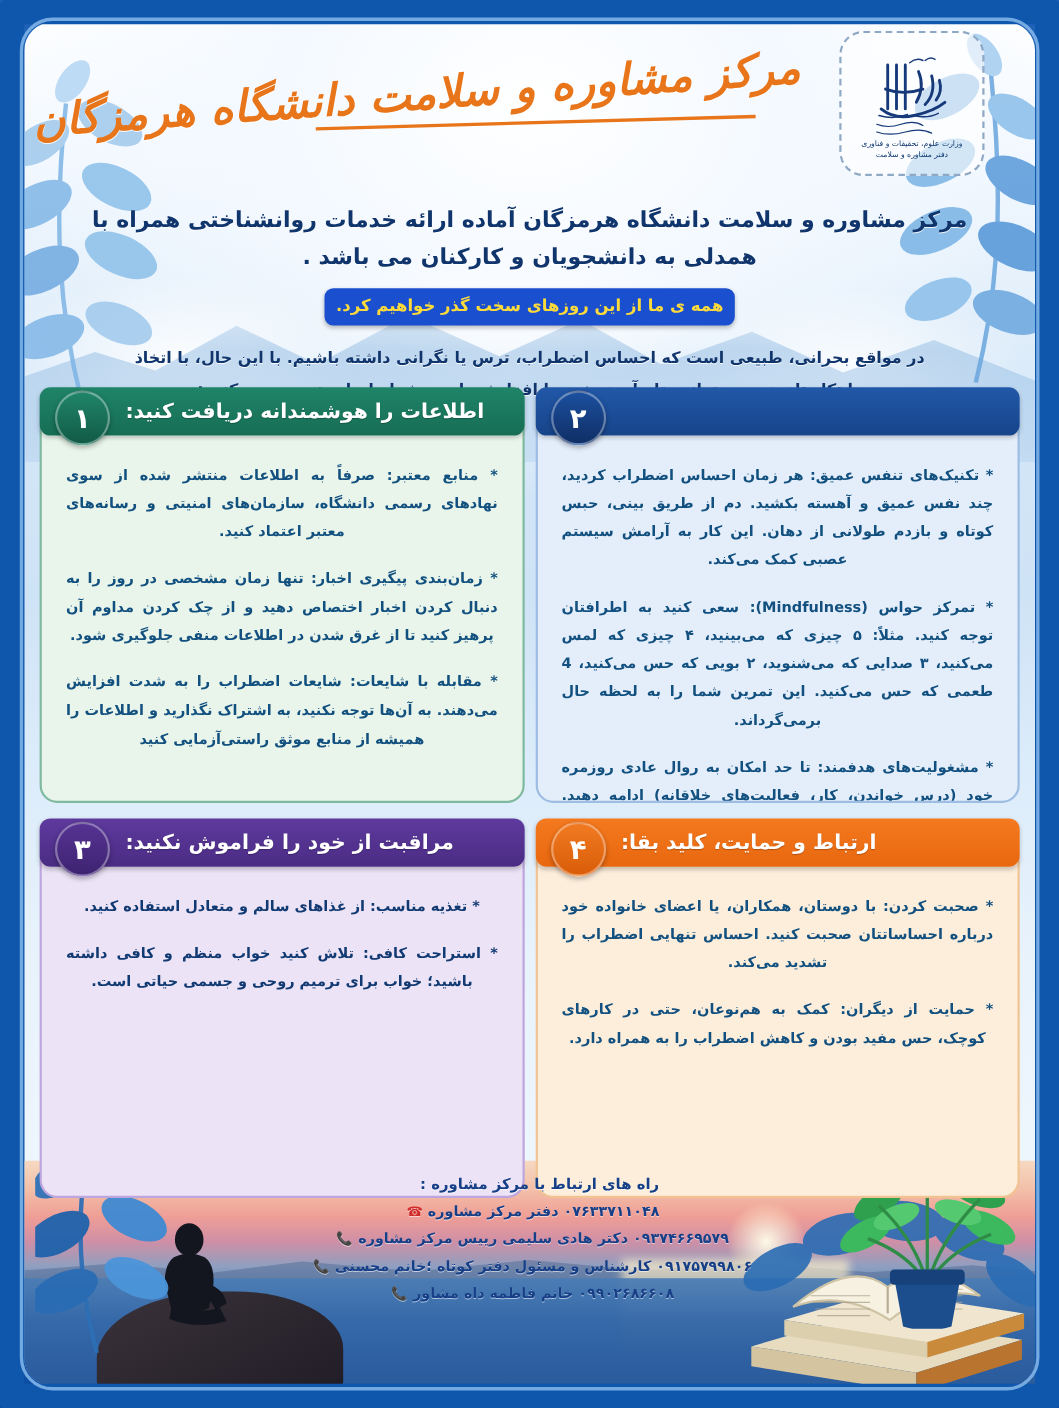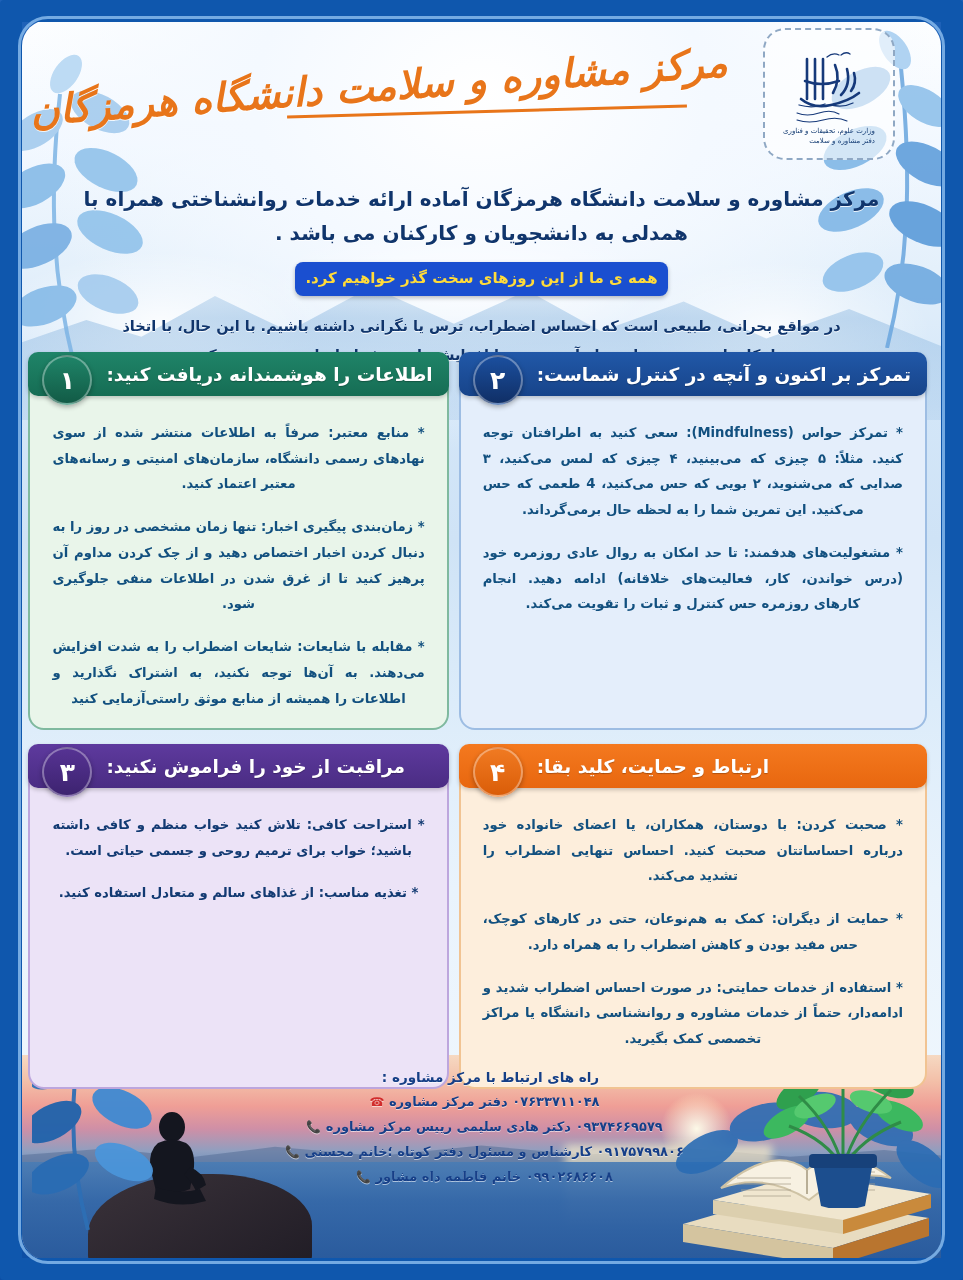--- a/index.html
+++ b/index.html
@@ -101,21 +101,21 @@
   .logo-right { right: 28px; }
 
   .logo-mark-book { width: 78px; height: 66px; }
   .logo-cap {
     font-size: 8.5px; font-weight: 700; color: #0a4ea0;
     line-height: 1.35; text-align: center; margin-top: 3px;
   }
   .logo-cap .cap2 { color: #10305f; font-size: 8px; }
 
   .logo-org-svg { width: 96px; height: 82px; }
-  .logo-org-cap { font-size: 7px; color: #123a72; text-align:right; line-height:1.4; margin-top:2px;}
+  .logo-org-cap { font-size: 7px; color: #123a72; text-align:center; line-height:1.4; margin-top:2px;}
 
   .title-wrap {
     position: absolute; left: 205px; right: 195px; top: 30px;
     text-align: center;
   }
   .main-title {
     font-family: "DejaVu Serif", "Liberation Serif", serif;
     font-size: 40px;
     font-weight: 700;
     font-style: italic;
@@ -393,57 +393,56 @@
   <div class="intro">
     <div class="intro-line">مرکز مشاوره و سلامت دانشگاه هرمزگان آماده ارائه خدمات روانشناختی  همراه با همدلی به دانشجویان و کارکنان می باشد .</div>
     <div class="highlight-bar">همه ی ما از این روزهای سخت گذر خواهیم کرد.</div>
     <div class="intro-para">در مواقع بحرانی، طبیعی است که احساس اضطراب، ترس یا نگرانی داشته باشیم. با این حال، با اتخاذ راهکارهای زیر می‌توانیم تاب‌آوری خود را افزایش داده و شرایط را بهتر مدیریت کنیم:</div>
   </div>
 
   <div class="cards">
 
     <div class="card c2">
       <div class="card-body">
+        <p>* تکنیک‌های تنفس عمیق: هر زمان احساس اضطراب کردید، چند نفس عمیق و آهسته بکشید. دم از طریق بینی، حبس کوتاه و بازدم طولانی از دهان. این کار به آرامش سیستم عصبی کمک می‌کند.</p>
         <p>* تمرکز حواس (Mindfulness): سعی کنید به اطرافتان توجه کنید. مثلاً: ۵ چیزی که می‌بینید، ۴ چیزی که لمس می‌کنید، ۳ صدایی که می‌شنوید، ۲ بویی که حس می‌کنید، 4 طعمی که حس می‌کنید. این تمرین شما را به لحظه حال برمی‌گرداند.</p>
         <p>* مشغولیت‌های هدفمند: تا حد امکان به روال عادی روزمره خود (درس خواندن، کار، فعالیت‌های خلاقانه) ادامه دهید. انجام کارهای روزمره حس کنترل و ثبات را تقویت می‌کند.</p>
       </div>
       <div class="card-head">
-        <span class="head-text">تمرکز بر اکنون و آنچه در کنترل شماست:</span>
         <span class="badge">۲</span>
       </div>
     </div>
 
     <div class="card c1">
       <div class="card-body">
         <p>* منابع معتبر: صرفاً به اطلاعات منتشر شده از سوی نهادهای رسمی دانشگاه، سازمان‌های امنیتی و رسانه‌های معتبر اعتماد کنید.</p>
         <p>* زمان‌بندی پیگیری اخبار: تنها زمان مشخصی در روز را به دنبال کردن اخبار اختصاص دهید و از چک کردن مداوم آن پرهیز کنید تا از غرق شدن در اطلاعات منفی جلوگیری شود.</p>
         <p>* مقابله با شایعات: شایعات اضطراب را به شدت افزایش می‌دهند. به آن‌ها توجه نکنید، به اشتراک نگذارید و اطلاعات را همیشه از منابع موثق راستی‌آزمایی کنید</p>
       </div>
       <div class="card-head">
         <span class="head-text">اطلاعات را هوشمندانه دریافت کنید:</span>
         <span class="badge">۱</span>
       </div>
     </div>
 
     <div class="card c4">
       <div class="card-body">
         <p>* صحبت کردن: با دوستان، همکاران، یا اعضای خانواده خود درباره احساساتتان صحبت کنید. احساس تنهایی اضطراب را تشدید می‌کند.</p>
         <p>* حمایت از دیگران: کمک به هم‌نوعان، حتی در کارهای کوچک، حس مفید بودن و کاهش اضطراب را به همراه دارد.</p>
-        <p>* استفاده از خدمات حمایتی: در صورت احساس اضطراب شدید و ادامه‌دار، حتماً از خدمات مشاوره و روانشناسی دانشگاه یا مراکز تخصصی کمک بگیرید.</p>
       </div>
       <div class="card-head">
         <span class="head-text">ارتباط و حمایت، کلید بقا:</span>
         <span class="badge">۴</span>
       </div>
     </div>
 
     <div class="card c3">
       <div class="card-body">
+        <p>* تغذیه مناسب: از غذاهای سالم و متعادل استفاده کنید.</p>
         <p>* استراحت کافی: تلاش کنید خواب منظم و کافی داشته باشید؛ خواب برای ترمیم روحی و جسمی حیاتی است.</p>
-        <p>* تغذیه مناسب: از غذاهای سالم و متعادل استفاده کنید.</p>
       </div>
       <div class="card-head">
         <span class="head-text">مراقبت از خود را فراموش نکنید:</span>
         <span class="badge">۳</span>
       </div>
     </div>
   </div>
 
   <div class="bottom">
     <div class="sunset"></div>

